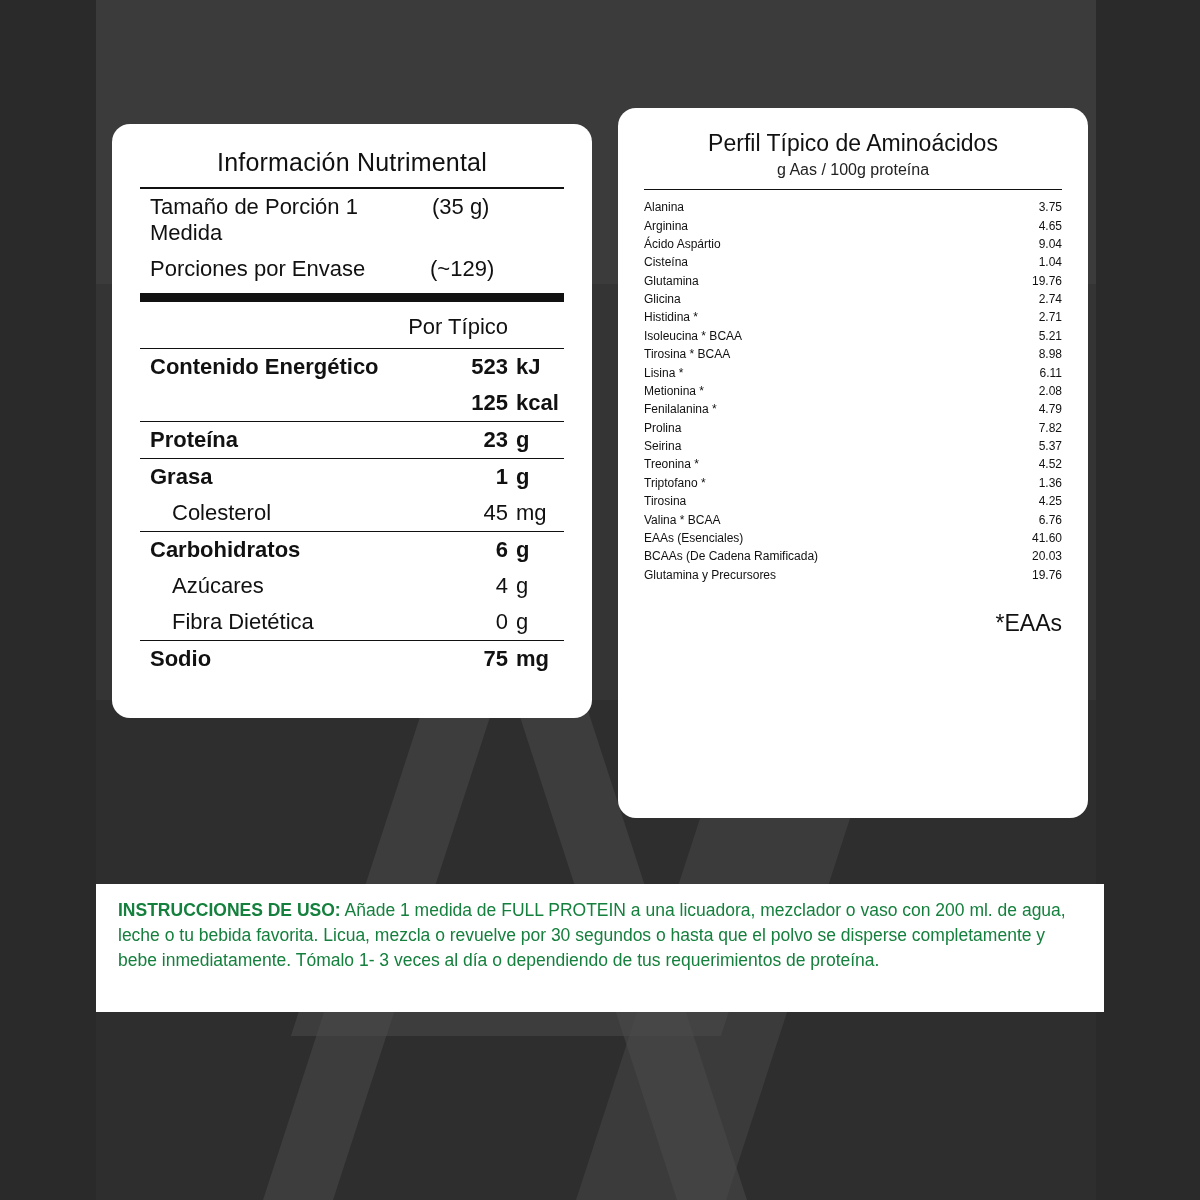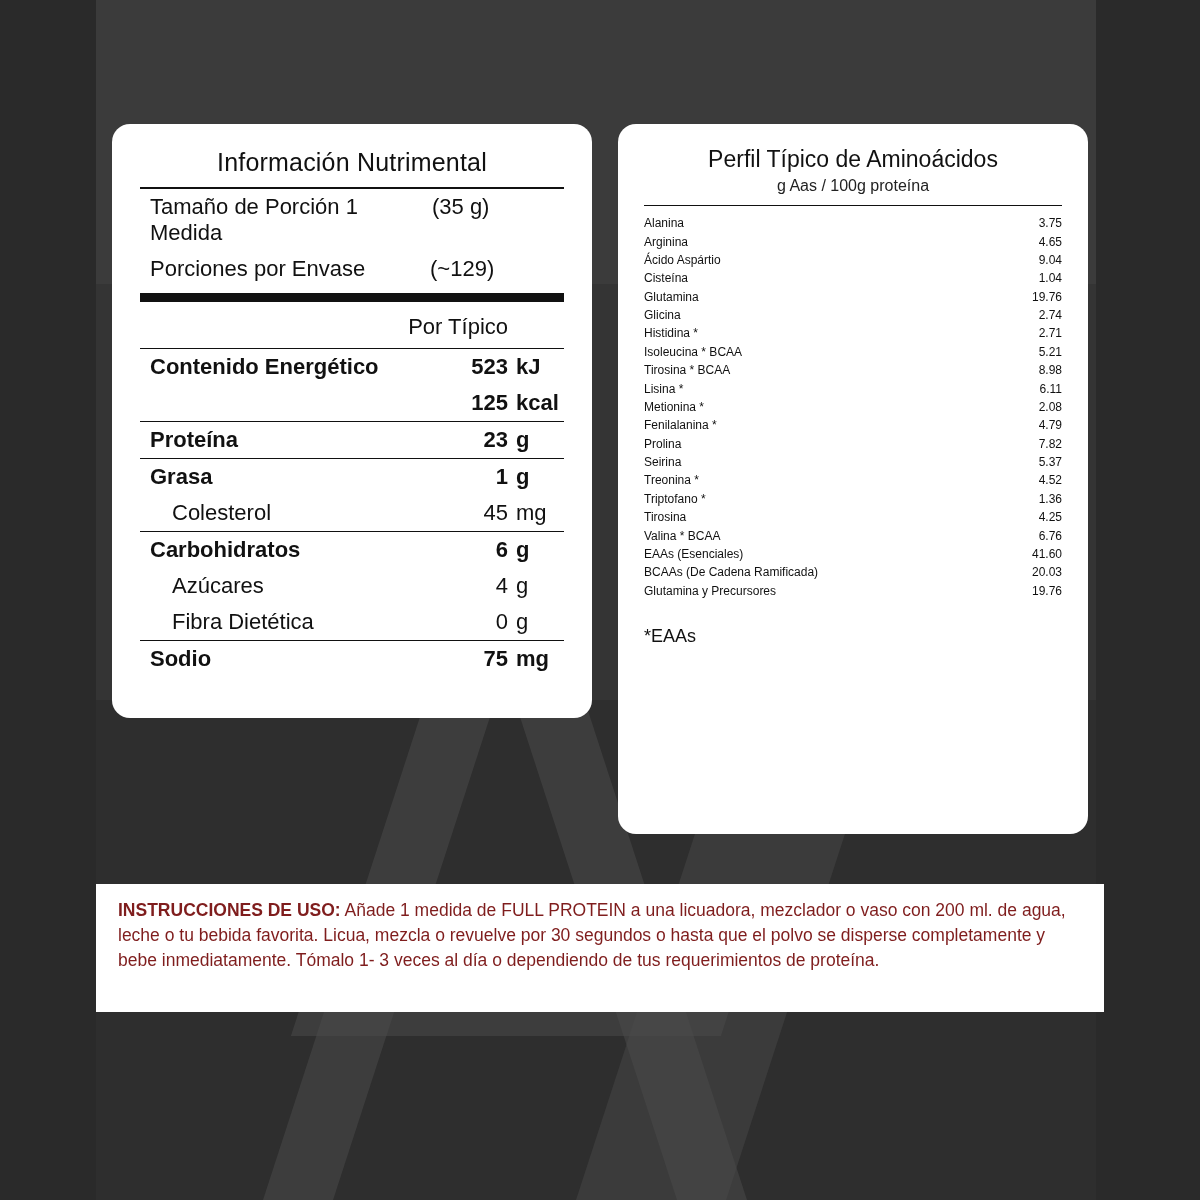--- a/index.html
+++ b/index.html
@@ -99,21 +99,21 @@
   }
   #nutrition-panel {
     left: 112px;
     top: 124px;
     width: 480px;
     height: 594px;
     padding: 0;
   }
   #amino-panel {
     left: 618px;
-    top: 124px;
+    top: 108px;
     width: 470px;
     height: 710px;
   }
   #instructions-panel {
     left: 96px;
     top: 884px;
     width: 1008px;
     height: 128px;
     border-radius: 0;
   }
@@ -197,32 +197,32 @@
     padding: 2.2px 0;
   }
   .amino-row .an {
     flex: 1 1 auto;
   }
   .amino-row .av {
     width: 78px;
     text-align: right;
   }
   .amino-foot {
-    text-align: left;
-    font-size: 18px;
+    text-align: right;
+    font-size: 23px;
     color: #111;
     padding-top: 26px;
   }
 
   
   .instr-inner {
     padding: 14px 22px;
     font-size: 17.5px;
     line-height: 1.42;
-    color: #7f1d1d;
+    color: #15803d;
   }
   .instr-lead {
     font-weight: bold;
   }
 </style>
 </head>
 <body>
 
 <div class="page">
 

